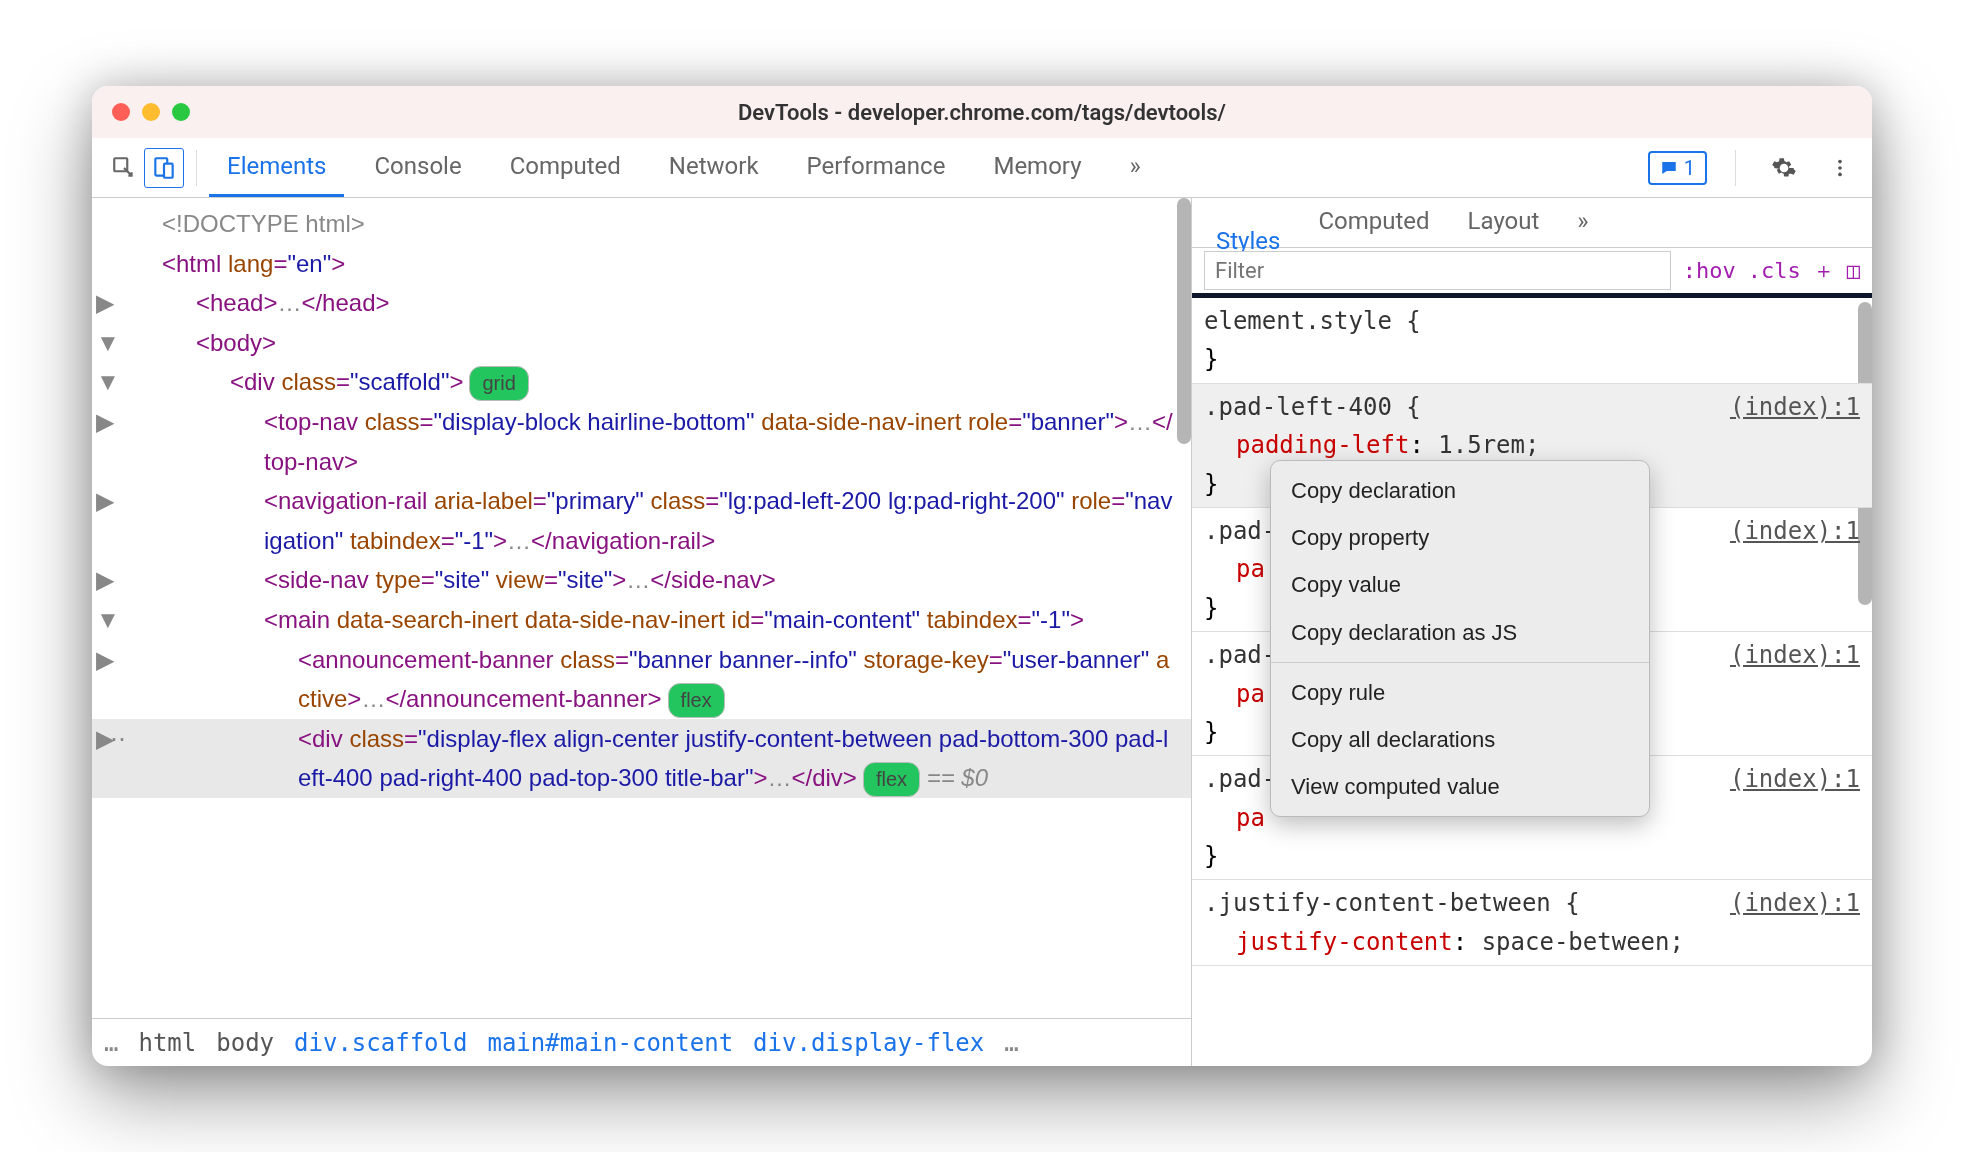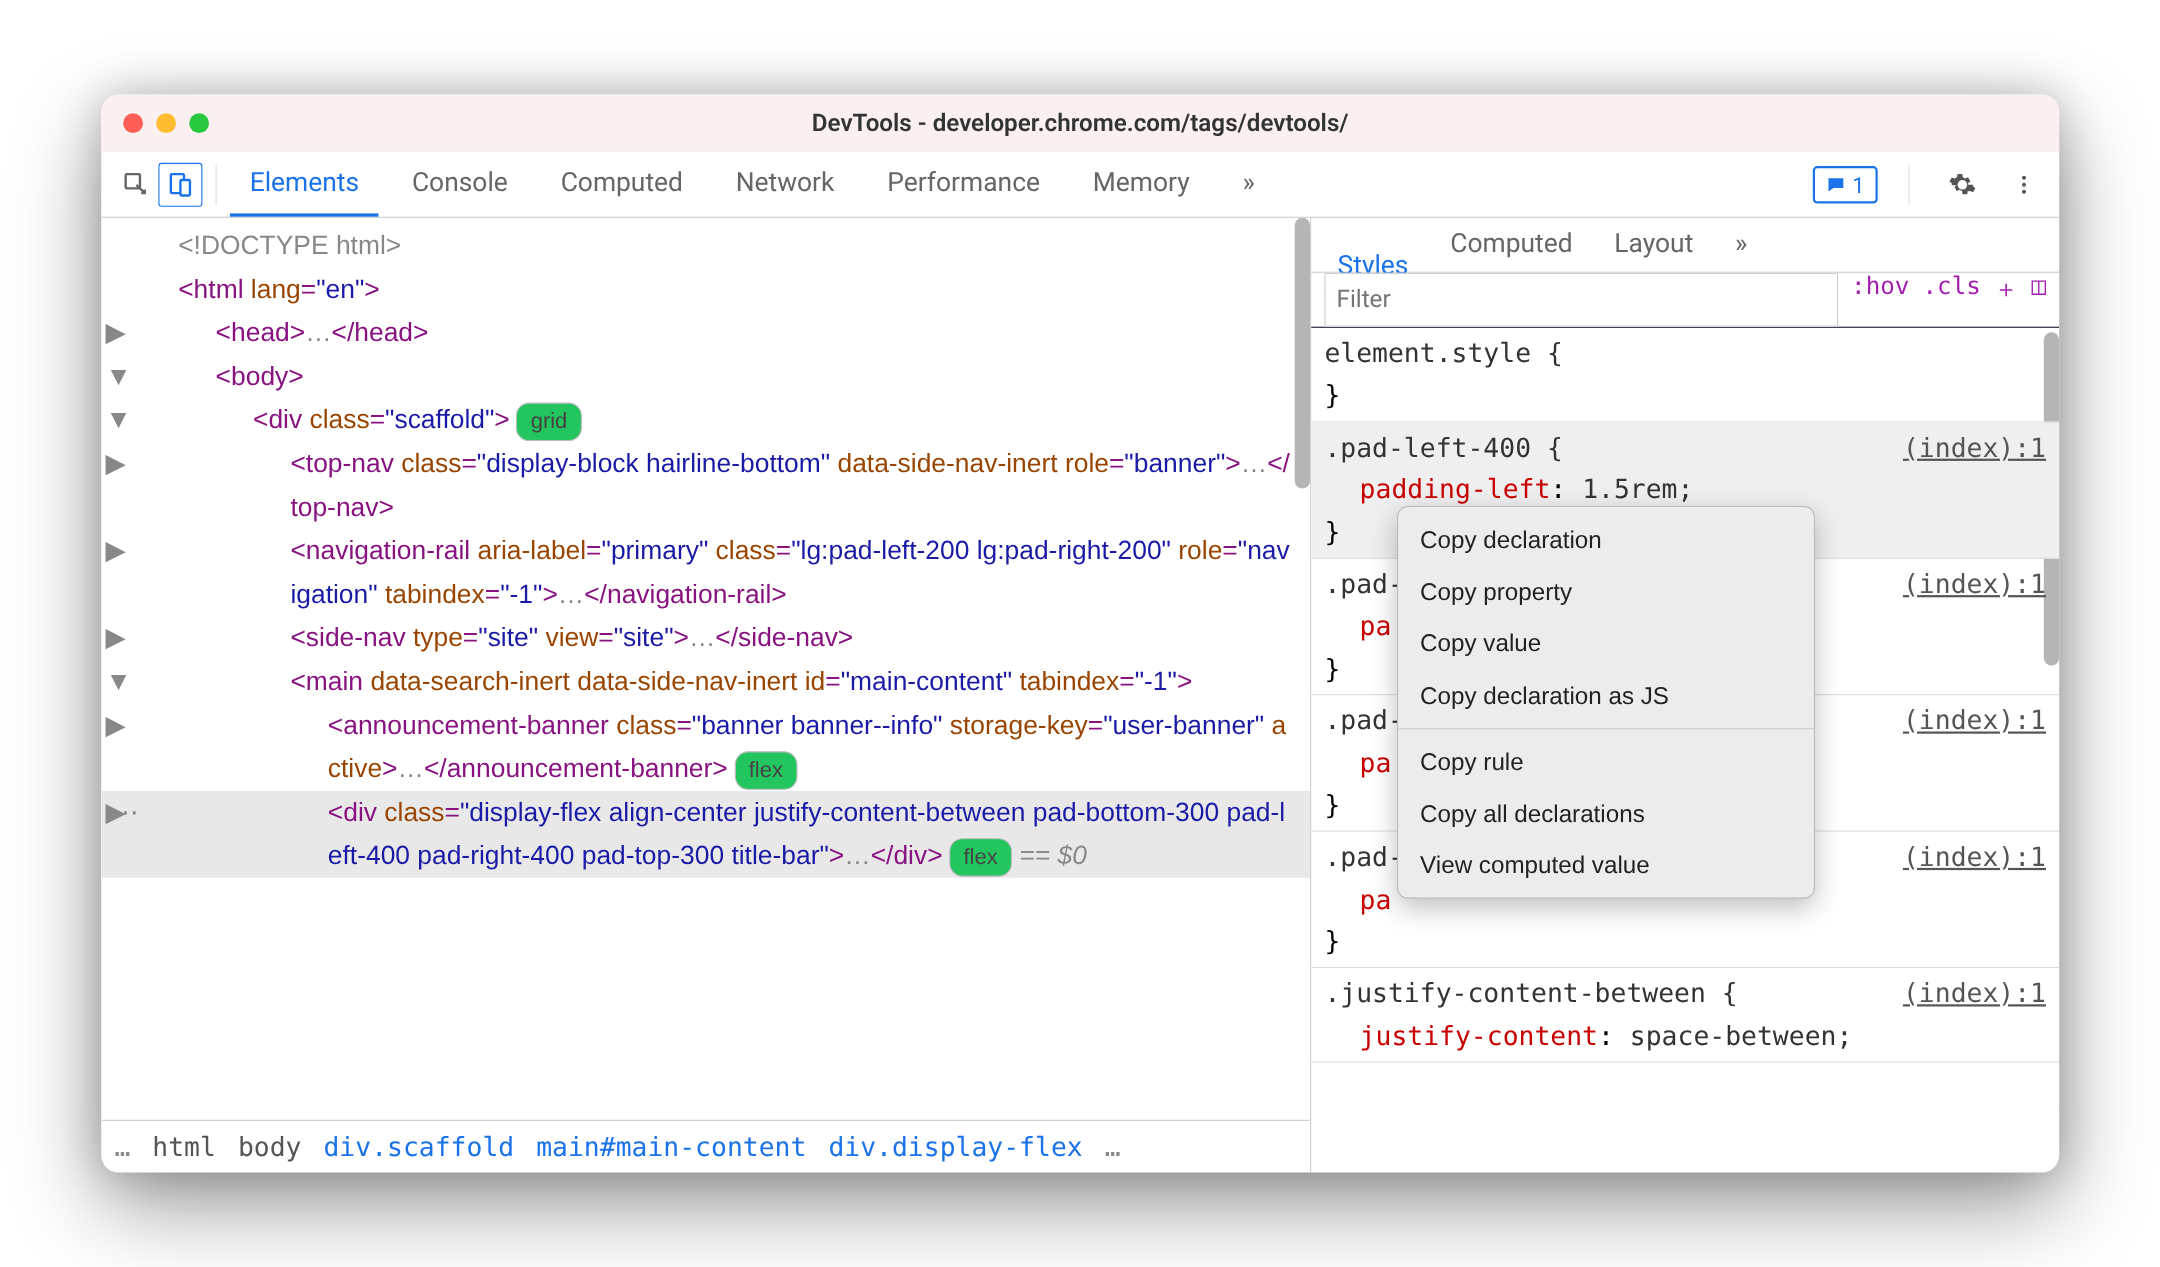--- a/index.html
+++ b/index.html
@@ -95,21 +95,21 @@
   font-size: 24px;
   gap: 20px;
   overflow: hidden;
 }
 .bc-item { color: #1a73e8; white-space: nowrap; }
 .bc-item .pt { color: #555; }
 .bc-ell { color: #888; }
 .r-tabs { height: 50px; display: flex; align-items: center; border-bottom: 1px solid #ccc; padding: 0 12px; gap: 14px; }
 .r-tab { padding: 10px 12px; font-size: 24px; color: #666; border-bottom: 3px solid transparent; }
 .r-tab.active { color: #1a73e8; border-bottom-color: #1a73e8; margin-top: 40px; }
-.filterbar { height: 50px; display: flex; padding: 0 12px; border-bottom: 1px solid #0f172a; gap: 12px; }
+.filterbar { height: 50px; display: flex; align-items: center; padding: 0 12px; border-bottom: 5px solid #0f172a; gap: 12px; }
 .filter-input { flex: 1; border: 1px solid #ccc; padding: 6px 10px; font-size: 22px; font-family: inherit; }
 .filter-btn { font-family: Menlo, monospace; font-size: 22px; color: #a21caf; }
 .styles {
   flex: 1;
   overflow: auto;
   font-family: Menlo, Monaco, monospace;
   font-size: 24px;
   line-height: 1.6;
   position: relative;
 }

